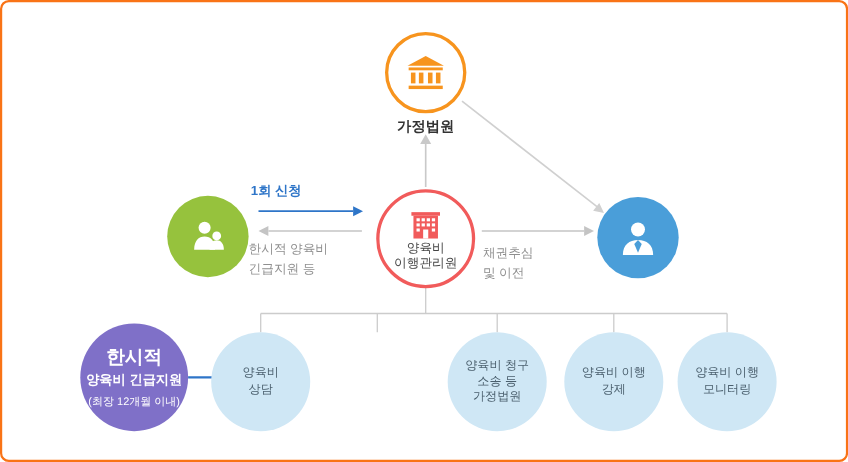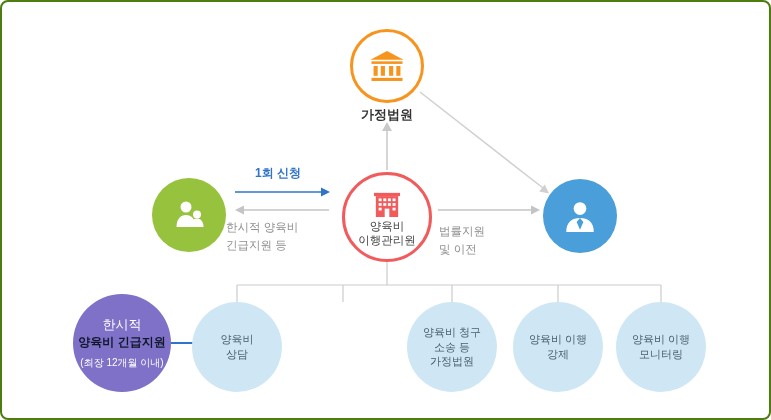--- a/index.html
+++ b/index.html
@@ -1,51 +1,51 @@
 <!DOCTYPE html>
 <html><head>
 <meta charset="utf-8">
 <style>
   html,body { margin:0; padding:0; background:#fff; }
   .canvas {
     position:relative; width:771px; height:420px; box-sizing:border-box;
-    background:#fff; border:2px solid #4d7c0f; border-radius:8px;
+    background:#fff; border:2px solid #f97316; border-radius:8px;
     font-family:"Liberation Sans", sans-serif; overflow:hidden;
   }
   svg.connectors { position:absolute; left:0; top:0; pointer-events:none; }
   .node {
     position:absolute; border-radius:50%; box-sizing:border-box;
     display:flex; flex-direction:column; align-items:center; justify-content:center;
   }
   .node-court  { left:348px; top:27px;  width:74px; height:74px; background:#fff; border:3px solid #f7941e; }
   .node-parent { left:150px; top:176px; width:74px; height:74px; background:#96c23d; }
   .node-agency { left:340px; top:170px; width:90px; height:90px; background:#fff; border:3px solid #f15b5b; padding-top:4px; }
   .node-person { left:541px; top:177px; width:74px; height:74px; background:#4a9ed9; }
   .agency-label { font-size:11.5px; color:#444; text-align:center; white-space:pre-line; line-height:1.25; margin-top:2px; }
   .court-label  { position:absolute; left:340px; top:104px; width:90px; text-align:center; font-size:13px; font-weight:bold; color:#333; }
   .lbl-blue {
-    position:absolute; left:226px; top:163px; width:100px; text-align:center;
+    position:absolute; left:226px; top:163px; width:100px; 
     font-size:12px; font-weight:bold; color:#2e75c8;
   }
   .lbl-gray { font-size:11.5px; color:#8f8f8f; white-space:pre-line; line-height:1.6; position:absolute; }
   .lbl-gray-left  { left:224px; top:216px; width:104px; }
   .lbl-gray-right { left:437px; top:220px; width:104px; }
   .service {
     position:absolute; top:300px; width:90px; height:90px; border-radius:50%;
     background:#cfe7f5; display:flex; align-items:center; justify-content:center;
     text-align:center; font-size:11px; color:#4a5f6d; white-space:pre-line; line-height:1.35;
   }
   .s1{left:190px}.s2{left:296px}.s3{left:405px}.s4{left:511px}.s5{left:614px}
   .bubble {
     position:absolute; left:71px; top:292px; width:98px; height:98px; border-radius:50%;
     background:#7f70c8; display:flex; flex-direction:column; align-items:center; justify-content:center;
     text-align:center; color:#fff; line-height:1.4;
   }
-  .bubble .b1 { font-size:13px; font-weight:normal; }
-  .bubble .b2 { font-size:12px;   font-weight:bold; color:#0f172a; }
+  .bubble .b1 { font-size:17px; font-weight:bold; }
+  .bubble .b2 { font-size:12px;   font-weight:bold; color:#ffffff; }
   .bubble .b3 { font-size:10px;   margin-top:6px; }
 </style>
 </head>
 <body>
 
 <div class="canvas">
 
   <svg class="connectors" width="771" height="420" viewBox="0 0 771 420">
 
     <g>
@@ -128,21 +128,21 @@
         <circle cx="17" cy="10" r="6"></circle>
         <path d="M4 32 c0-9 5.5-13 13-13 s13 4 13 13 z"></path>
       </g>
       <path d="M17 19 l-3.2 3.6 3.2 7.4 3.2-7.4 z" fill="#4a9ed9"></path>
     </svg>
   </div>
 
   <div class="lbl-blue">1회 신청</div>
   <div class="lbl-gray lbl-gray-left">한시적 양육비
 긴급지원 등</div>
-  <div class="lbl-gray lbl-gray-right">법률지원
+  <div class="lbl-gray lbl-gray-right">채권추심
 및 이전</div>
 
   <div class="service s1">양육비
 상담</div>
   <div class="service s3">양육비 청구
 소송 등
 가정법원</div>
   <div class="service s4">양육비 이행
 강제</div>
   <div class="service s5">양육비 이행

